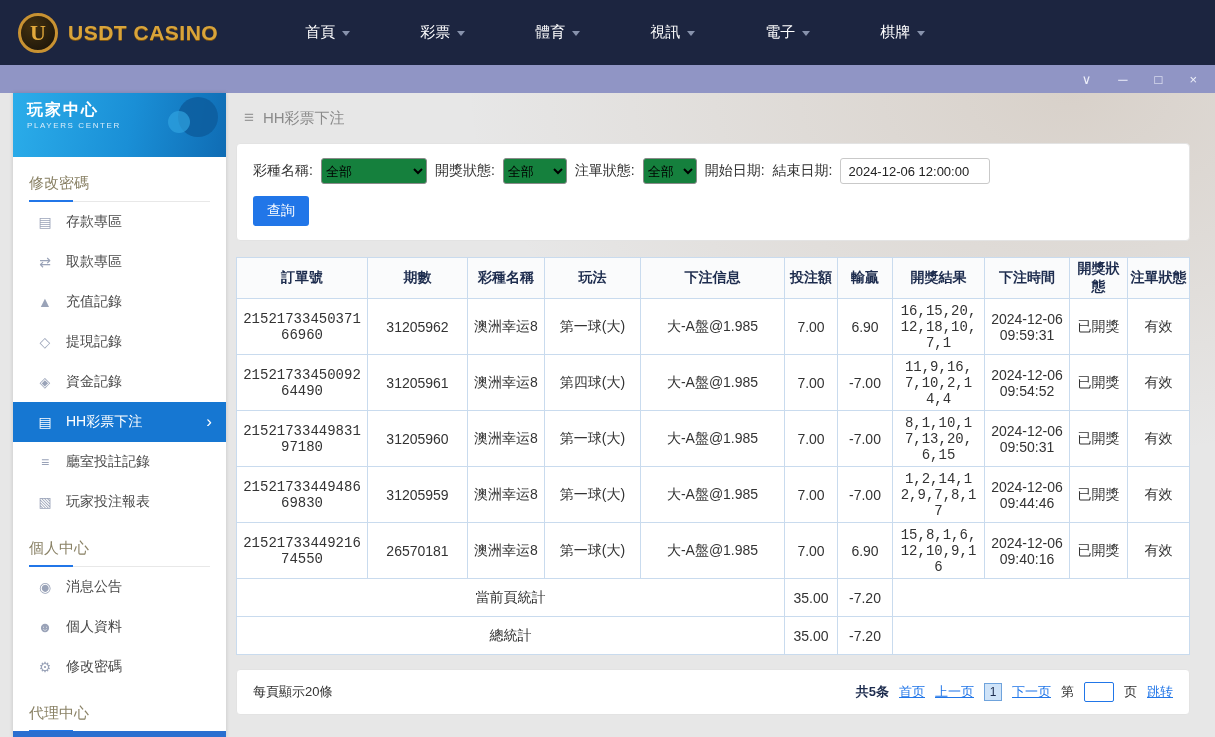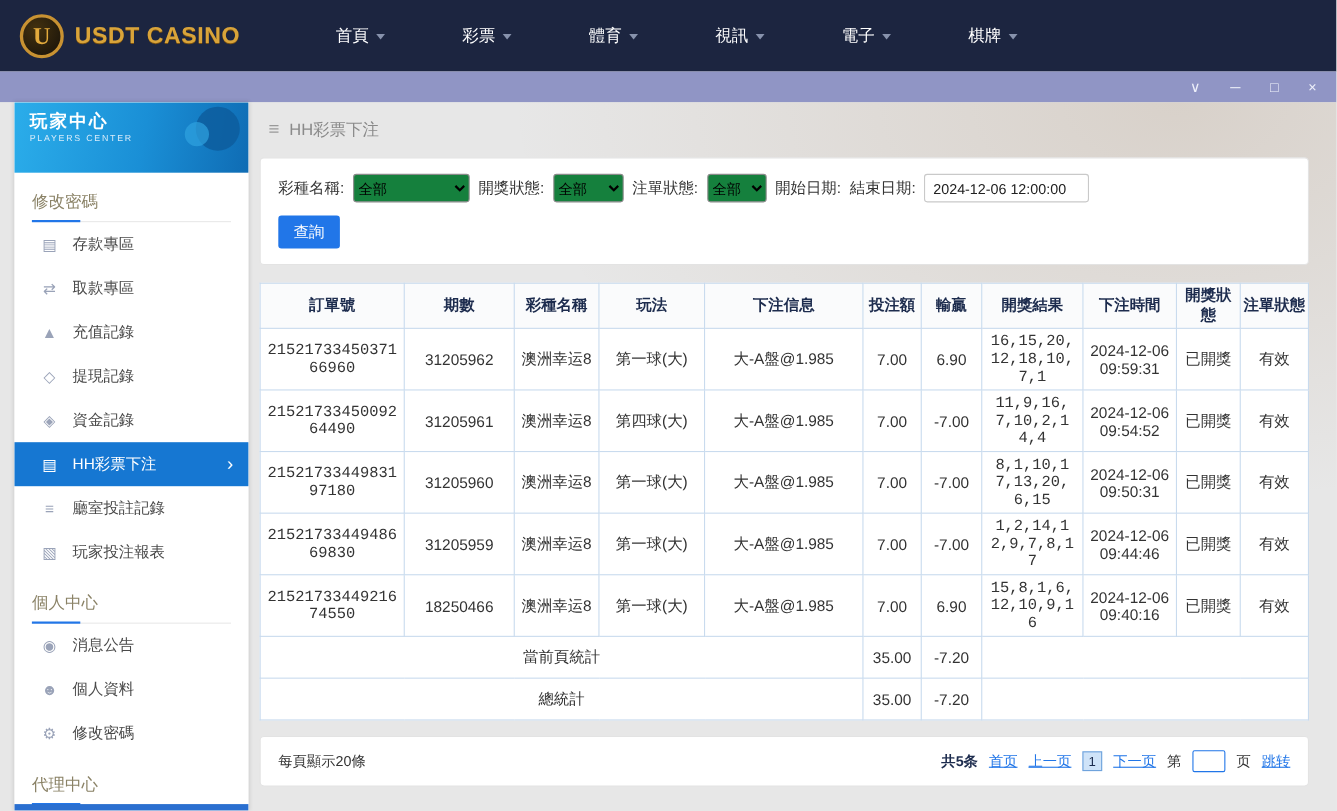--- a/index.html
+++ b/index.html
@@ -300,21 +300,21 @@
                 <td>大-A盤@1.985</td>
                 <td>7.00</td>
                 <td>-7.00</td>
                 <td class="brk">1,2,14,12,9,7,8,17</td>
                 <td>2024-12-06 09:44:46</td>
                 <td>已開獎</td>
                 <td>有效</td>
               </tr>
               <tr>
                 <td class="brk">2152173344921674550</td>
-                <td>18250466</td>
+                <td>26570181</td>
                 <td>澳洲幸运8</td>
                 <td>第一球(大)</td>
                 <td>大-A盤@1.985</td>
                 <td>7.00</td>
                 <td>6.90</td>
                 <td class="brk">15,8,1,6,12,10,9,16</td>
                 <td>2024-12-06 09:40:16</td>
                 <td>已開獎</td>
                 <td>有效</td>
               </tr>

